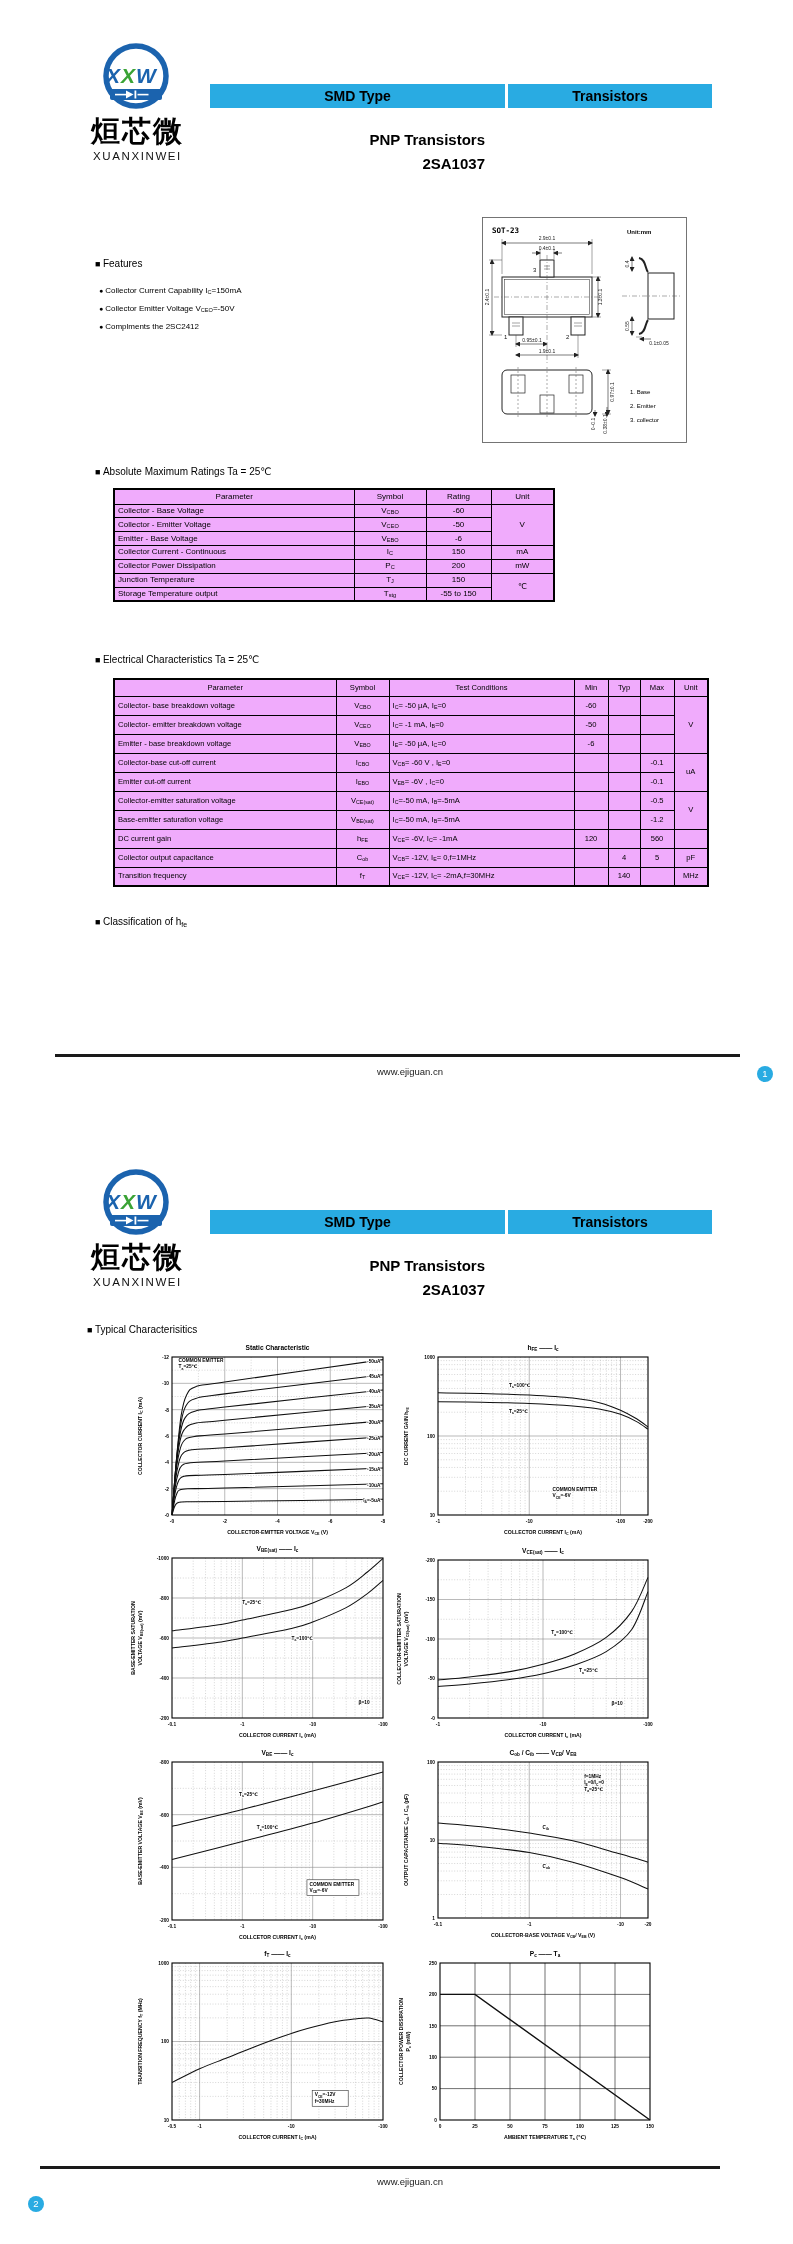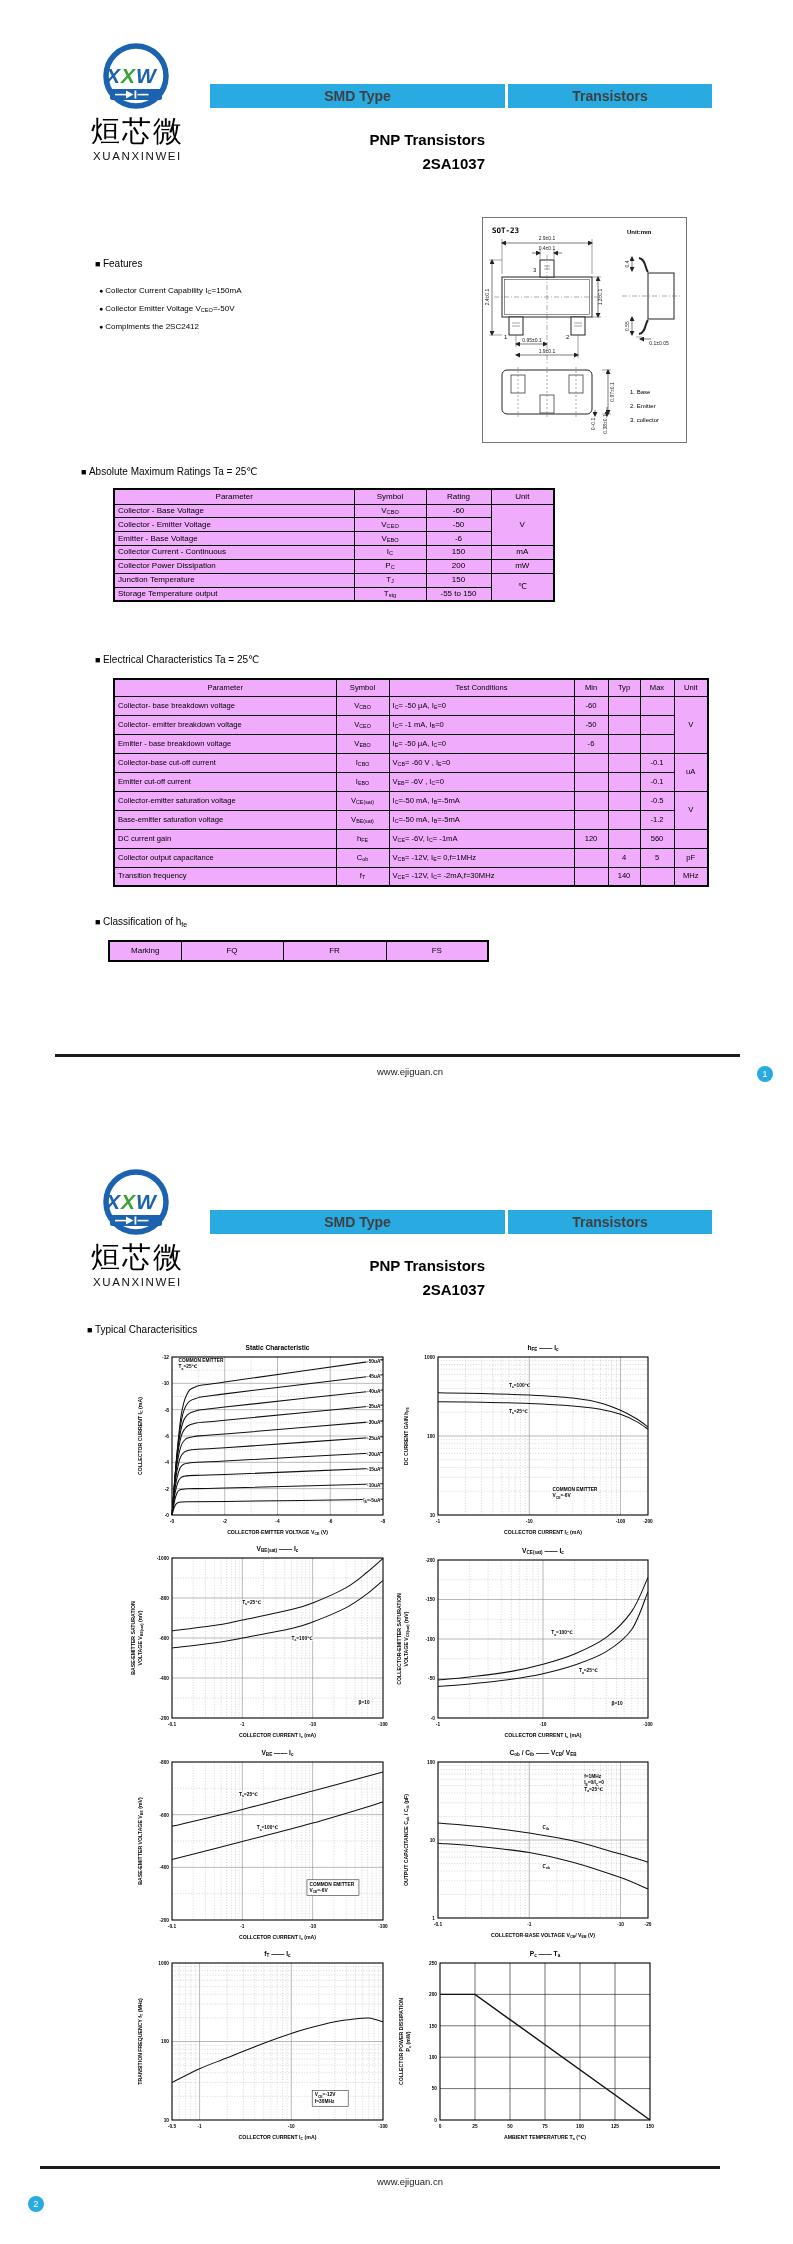--- a/index.html
+++ b/index.html
@@ -6,23 +6,23 @@
   body{background:#fff}
   .canvas{position:relative;width:793px;height:2244px;background:#fff;color:#000;
           font-family:"Liberation Sans","DejaVu Sans",sans-serif;overflow:hidden}
   .page{position:absolute;left:0;top:0;width:793px}
   .abs{position:absolute}
   .h2{position:absolute;font-size:10px;color:#000;white-space:nowrap}
   .h2::before{content:"■ ";font-size:9px}
   .feature{position:absolute;font-size:8px;white-space:nowrap}
   .feature::before{content:"● ";font-size:7px}
   sub{font-size:.7em;vertical-align:-.25em;line-height:0}
-  .bar{position:absolute;height:24px;background:#29abe2;color:#404040;font-weight:bold;
+  .bar{position:absolute;height:24px;background:#29abe2;color:#000000;font-weight:bold;
        font-size:14px;display:flex;align-items:center;justify-content:center}
-  .cn{position:absolute;font-weight:normal;font-size:29px;letter-spacing:2px;text-align:center;white-space:nowrap}
+  .cn{position:absolute;font-weight:bold;font-size:29px;letter-spacing:2px;text-align:center;white-space:nowrap}
   .en{position:absolute;font-size:11.5px;letter-spacing:1.6px;text-align:center;color:#111;white-space:nowrap}
   .ptitle{position:absolute;font-weight:bold;font-size:15px;text-align:right;white-space:nowrap}
   .rule{position:absolute;height:3px;background:#1a1a1a}
   .url{position:absolute;font-size:9.5px;text-align:center;color:#222}
   .bubble{position:absolute;width:16px;height:16px;border-radius:50%;background:#29abe2;
           color:#fff;font-size:9.5px;text-align:center;line-height:16px}
   table.ds{position:absolute;border-collapse:collapse;table-layout:fixed;border:2px solid #000;background:#f0abfc}
   table.ds td{border:1px solid #000;font-size:8px;line-height:1.05;padding:1px 3px;white-space:nowrap;overflow:hidden}
   table.ds td.c{text-align:center;padding:1px 0}
   table.amr tr{height:13.9px} table.amr tr:first-child{height:15px}
@@ -149,21 +149,21 @@
           <text x="113" y="207" font-size="5" text-anchor="middle" fill="#222" transform="rotate(-90 113 207)">0~0.1</text>
           <text x="125" y="207" font-size="5" text-anchor="middle" fill="#222" transform="rotate(-90 125 207)">0.38±0.1</text>
         </g>
       <g id="pkg-marks">
           <text x="51" y="55" font-size="6" fill="#111">3</text>
           <text x="22" y="122" font-size="6" fill="#111">1</text>
           <text x="84" y="122" font-size="6" fill="#111">2</text>
         </g>
     </svg>
 
-    <div class="h2" style="left:81px;top:466px">Absolute Maximum Ratings Ta = 25℃</div>
+    <div class="h2" style="left:95px;top:466px">Absolute Maximum Ratings Ta = 25℃</div>
     <table class="ds amr" style="left:113px;top:488px;width:440px">
       <colgroup>
           <col style="width:240px">
           <col style="width:72px">
           <col style="width:65px">
           <col style="width:63px">
         </colgroup>
       <tbody>
           <tr>
             <td class="c">Parameter</td>
@@ -325,26 +325,20 @@
 
     <div class="h2" style="left:95px;top:916px"><span id="hfe-head">Classification of h<sub>fe</sub></span></div>
     <table class="ds hfe" style="left:108px;top:940px;width:379px">
       <colgroup>
           <col style="width:72px">
           <col style="width:102px">
           <col style="width:103px">
           <col style="width:102px">
         </colgroup>
       <tbody>
-          <tr>
-            <td class="c">Marking</td>
-            <td class="c">FQ</td>
-            <td class="c">FR</td>
-            <td class="c">FS</td>
-          </tr>
         </tbody>
     </table>
 
     <div class="rule" style="left:55px;top:1054px;width:685px"></div>
     <div class="url" style="left:345px;top:1066px;width:130px">www.ejiguan.cn</div>
     <div class="bubble" style="left: 757px; top: 1066px; background: rgb(41, 171, 226);">1</div>
   </section>
 
   <section class="page">
     <svg class="abs" style="left:97px;top:1168px" width="78" height="78" viewBox="0 0 78 78">

